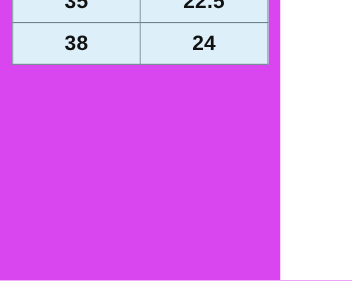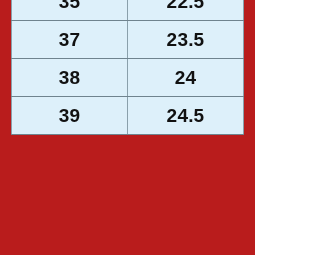--- a/index.html
+++ b/index.html
@@ -12,21 +12,21 @@
     height: 255px;
     overflow: hidden;
     font-family: "Liberation Sans", sans-serif;
   }
 
   
   #screenshot {
     position: relative;
     width: 255px;
     height: 255px;
-    background: #b91c1c;
+    background: #d946ef;
     overflow: hidden;
   }
 
   
   #table-wrap {
     position: absolute;
     left: 11px;
     top: -18px;
   }
 
@@ -70,32 +70,24 @@
         <col class="col-len">
       </colgroup>
       <tbody>
 
         <tr>
           <td>35</td>
           <td>22.5</td>
         </tr>
 
 
-        <tr>
-          <td>37</td>
-          <td>23.5</td>
-        </tr>
 
         <tr>
           <td>38</td>
           <td>24</td>
         </tr>
 
-        <tr>
-          <td>39</td>
-          <td>24.5</td>
-        </tr>
 
 
       </tbody>
     </table>
   </div>
 </div>
 
 </body></html>

